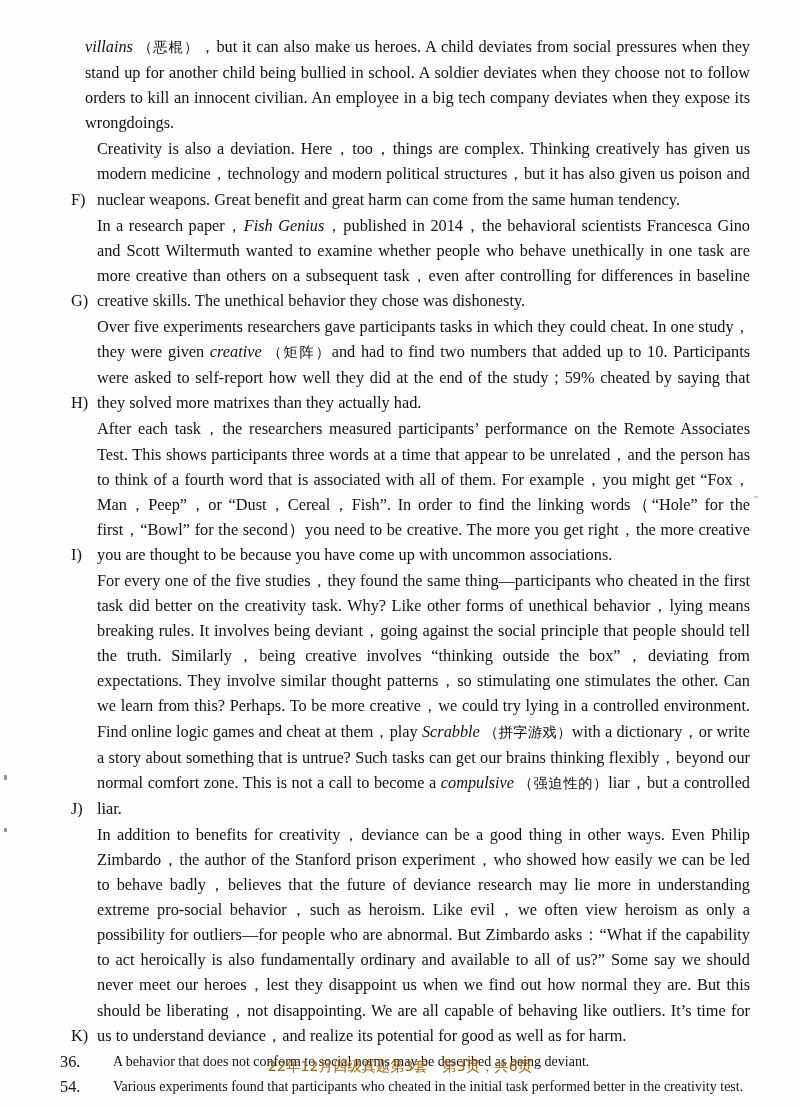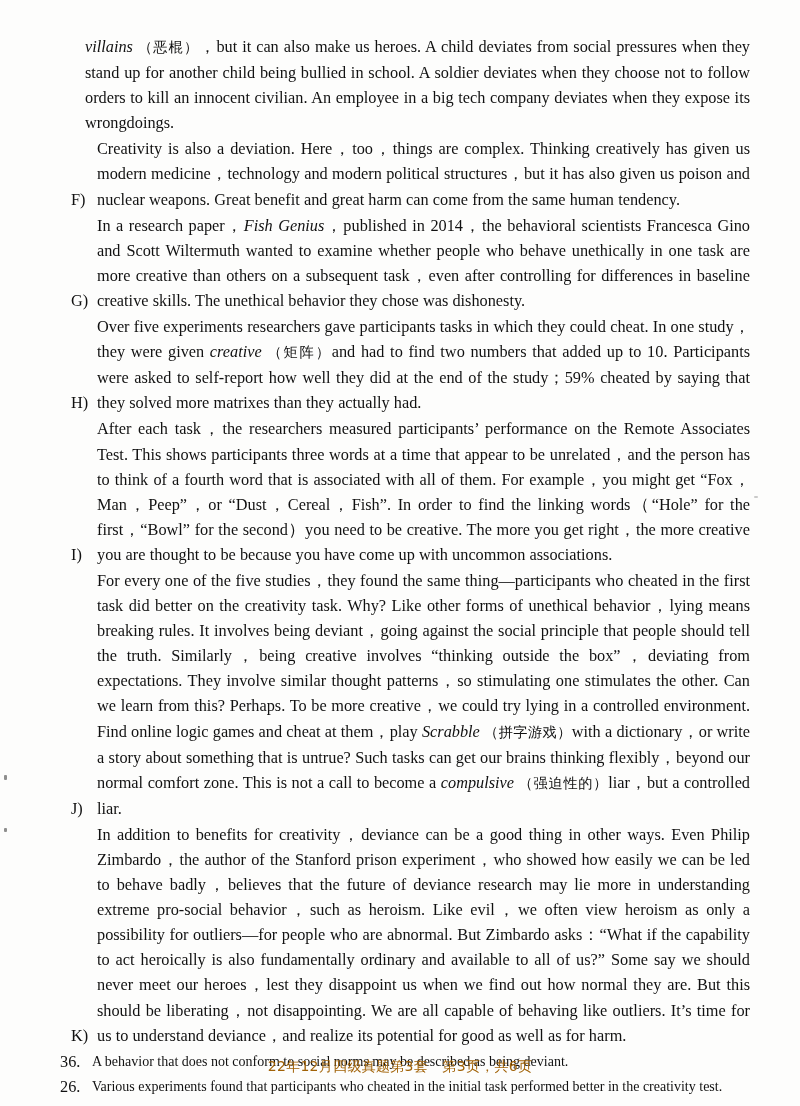--- a/index.html
+++ b/index.html
@@ -58,20 +58,21 @@
 
   
   .para.cont .para-label { flex-basis: 0; width: 0; }
   .para.cont .para-body { margin-left: 14px; }
 
   
   .qitem {
     display: flex;
     align-items: flex-end;
     margin: 0;
+    gap: 21px;
   }
   .qnum {
     flex: 0 0 32px;
     width: 32px;
     font-size: 16.3px;
     line-height: 25.1px;
     white-space: nowrap;
   }
   .qtext {
     flex: 1 1 auto;
@@ -161,19 +162,19 @@
     <div class="para-label">K)</div>
     <div class="para-body">In addition to benefits for creativity，deviance can be a good thing in other ways. Even Philip Zimbardo，the author of the Stanford prison experiment，who showed how easily we can be led to behave badly，believes that the future of deviance research may lie more in understanding extreme pro-social behavior，such as heroism. Like evil，we often view heroism as only a possibility for outliers—for people who are abnormal. But Zimbardo asks：“What if the capability to act heroically is also fundamentally ordinary and available to all of us?” Some say we should never meet our heroes，lest they disappoint us when we find out how normal they are. But this should be liberating，not disappointing. We are all capable of behaving like outliers. It’s time for us to understand deviance，and realize its potential for good as well as for harm.</div>
   </div>
 
   <div class="qitem narrow">
     <div class="qnum">36.</div>
     <div class="qtext">A behavior that does not conform to social norms may be described as being deviant.</div>
   </div>
 
   <div class="qitem">
-    <div class="qnum">26.</div>
+    <div class="qnum">54.</div>
     <div class="qtext">Various experiments found that participants who cheated in the initial task performed better in the creativity test.</div>
   </div>
 
 </div>
 
 <div class="footer">22年12月四级真题第3套   第3页，共6页</div>
 
 </body></html>

